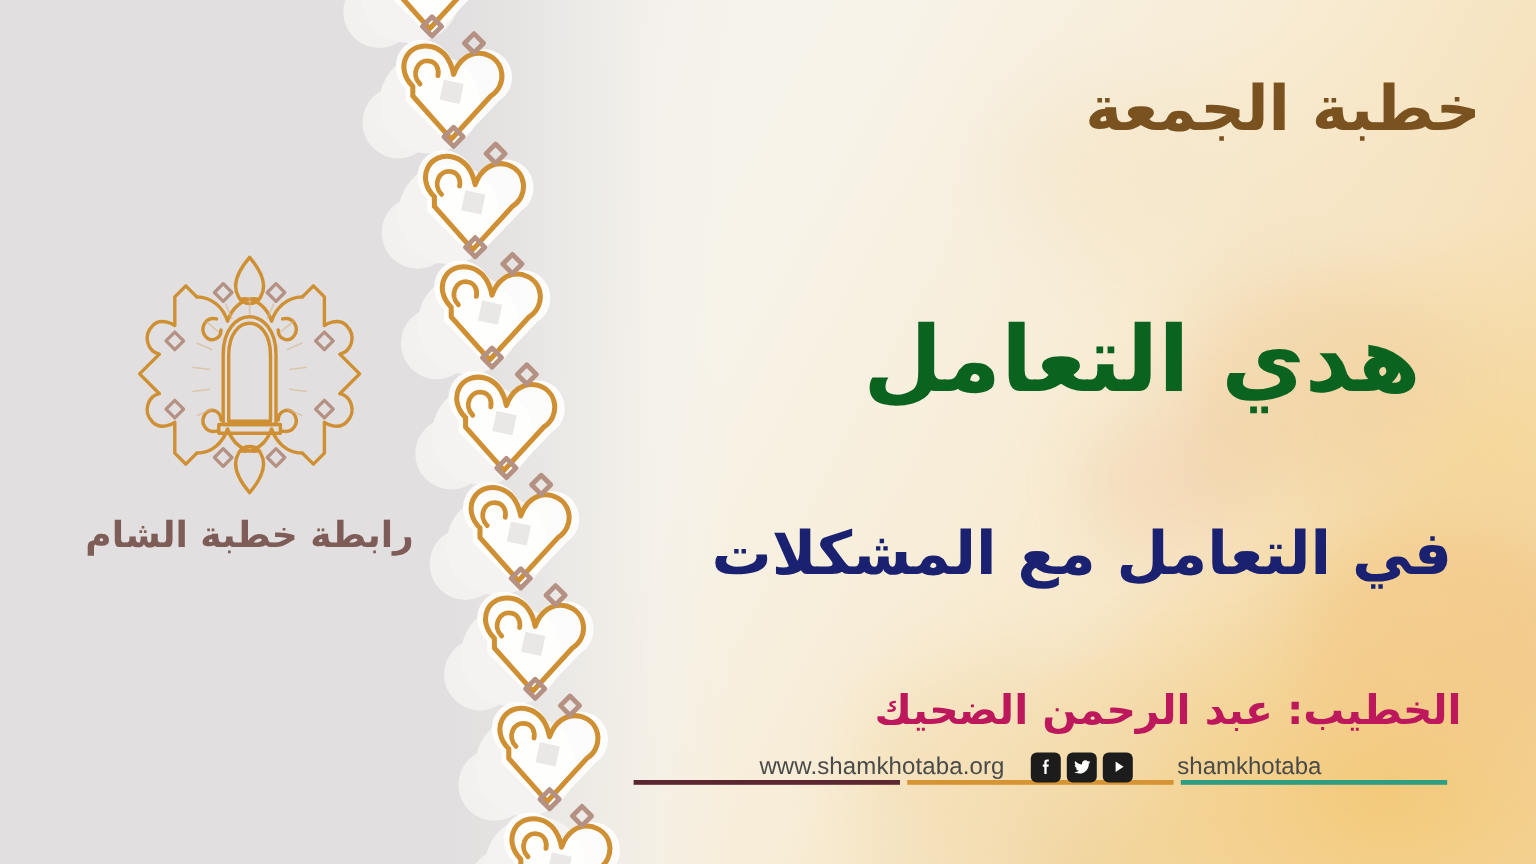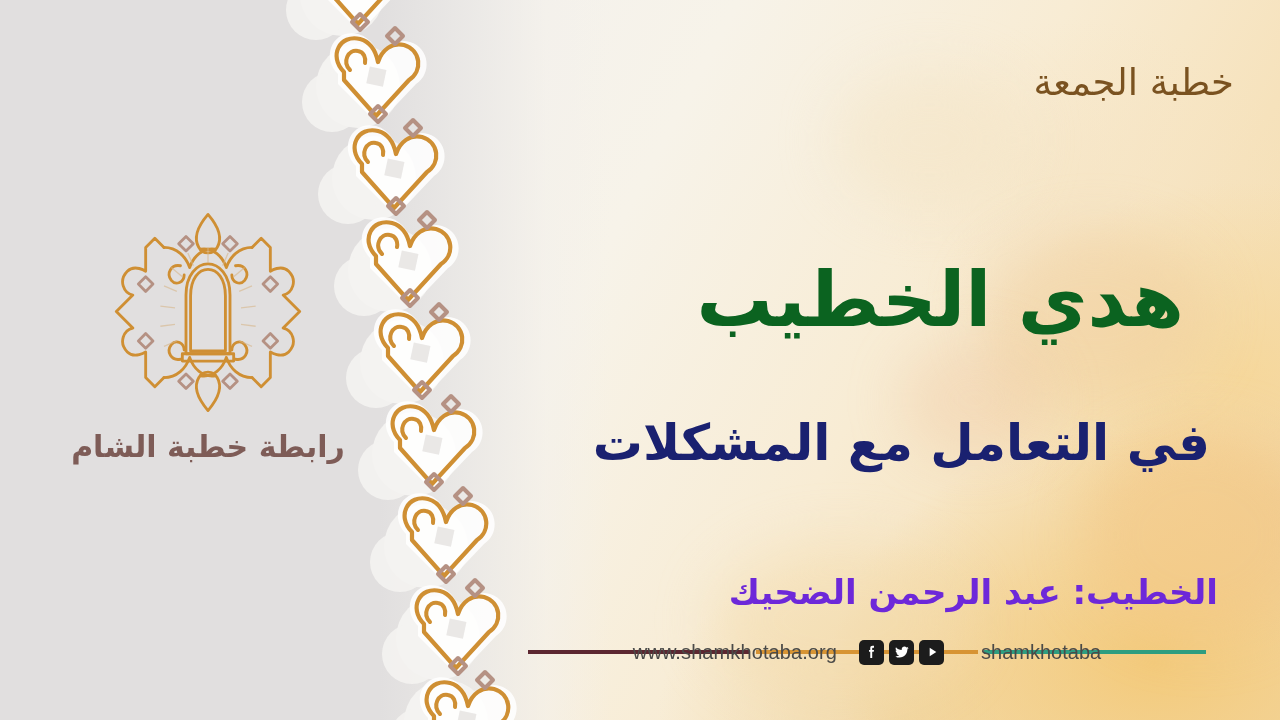--- a/index.html
+++ b/index.html
@@ -88,74 +88,74 @@
     font-weight: 600;
     color: #8a6c66;
     letter-spacing: .6px;
     direction: ltr;
   }
 
   
   .kicker {
     position: absolute;
     right: 46px; top: 62px;
-    font-size: 37px;
-    font-weight: 400;
+    font-size: 52px;
+    font-weight: 700;
     color: #7a5220;
     direction: rtl;
     letter-spacing: 0;
     line-height: 1.15;
   }
 
   .title-main {
     position: absolute;
     right: 96px; top: 254px;
     font-size: 76px;
     font-weight: 700;
     color: #0b6320;
     direction: rtl;
     line-height: 1.2;
     white-space: nowrap;
   }
 
   .title-sub {
     position: absolute;
-    right: 70px; top: 412px;
+    right: 70px; top: 430px;
     font-size: 50px;
     font-weight: 700;
     color: #1a2170;
     direction: rtl;
     line-height: 1.25;
     white-space: nowrap;
   }
 
   .speaker {
     position: absolute;
     right: 62px; top: 572px;
     font-size: 34px;
     font-weight: 700;
-    color: #6d28d9;
+    color: #be185d;
     direction: rtl;
     line-height: 1.2;
     white-space: nowrap;
   }
 
   
   .rule {
     position: absolute;
     top: 650px;
     height: 4px;
   }
   .rule-a { left: 528px; width: 222px; background: #5c2731; }
   .rule-b { left: 756px; width: 222px; background: #d79434; }
   .rule-c { left: 984px; width: 222px; background: #2e9d80; }
 
   .footer {
     position: absolute;
-    left: 528px; top: 635px;
+    left: 528px; top: 622px;
     width: 678px;
     height: 34px;
     display: flex;
     align-items: center;
     justify-content: center;
     gap: 10px;
     direction: ltr;
   }
   .site-url {
     font-size: 20px;
@@ -309,21 +309,21 @@
         <path d="M86 146 L72 152"></path>
           <path d="M154 146 L168 152"></path>
       </g>
     </svg>
 
     <div class="logo-ar">رابطة خطبة الشام</div>
   </div>
 
   <div class="kicker">خطبة الجمعة</div>
 
-  <div class="title-main">هدي الخطيب</div>
+  <div class="title-main">هدي التعامل</div>
 
   <div class="title-sub">في التعامل مع المشكلات</div>
 
   <div class="speaker">الخطيب: عبد الرحمن الضحيك</div>
 
   <div class="rule rule-a"></div>
   <div class="rule rule-b"></div>
   <div class="rule rule-c"></div>
 
   <div class="footer">

